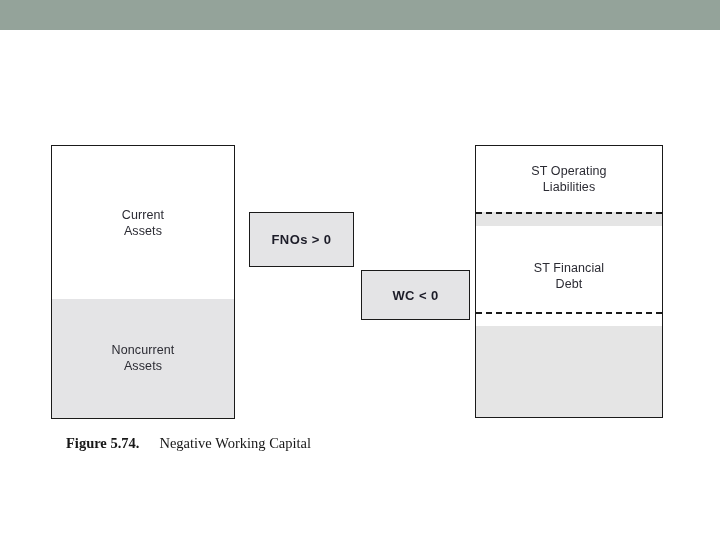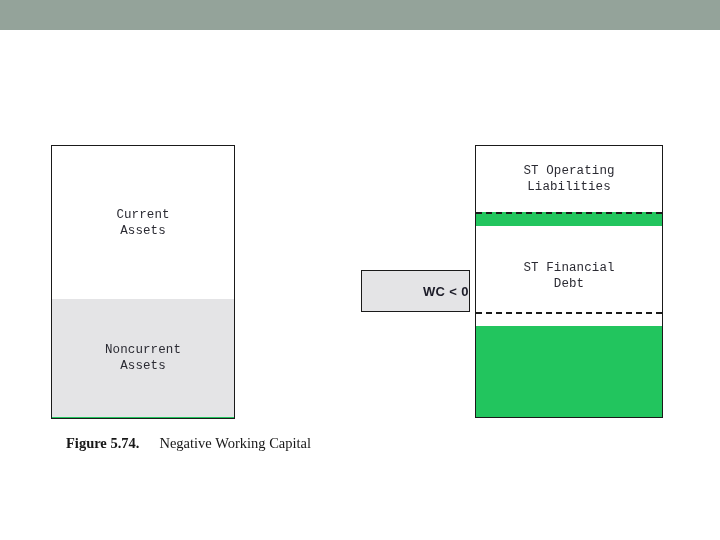--- a/index.html
+++ b/index.html
@@ -38,22 +38,21 @@
     left: 0; top: 30px;
     width: 720px;
     height: 510px;
   }
 
   
   .stack-box {
     position: absolute;
     box-sizing: border-box;
     border: 1.6px solid #1a1a1a;
-    background: #22c55e;
-    font-family: Liberation Mono, monospace;
+    background: #e5e5e5;
   }
 
   .seg {
     position: absolute;
     left: 0;
     width: 100%;
     box-sizing: border-box;
     display: flex;
     align-items: center;
     justify-content: center;
@@ -117,22 +116,21 @@
     left: 249px;
     top: 182px;
     width: 105px;
     height: 55px;
   }
 
   #wc-callout {
     left: 361px;
     top: 240px;
     width: 109px;
-    height: 42px;
-    justify-content: flex-end;
+    height: 50px;
   }
 
   
   #caption {
     position: absolute;
     left: 66px;
     top: 405px;
     width: 520px;
     font-family: "Liberation Serif", serif;
     font-size: 14.5px;
@@ -181,20 +179,23 @@
 
       <div class="seg seg-fill-white" style="top:80px; height:100px;">
         <span class="seg-label">ST Financial
 Debt</span>
       </div>
 
       <div class="divider" style="top:166px;"></div>
 
     </div>
 
+    <div id="fnos-callout" class="callout">
+      <span class="callout-label">FNOs &gt; 0</span>
+    </div>
 
     <div id="wc-callout" class="callout">
       <span class="callout-label">WC &lt; 0</span>
     </div>
 
     <div id="caption">
       <span id="caption-label">Figure 5.74.</span><span id="caption-title">Negative Working Capital</span>
     </div>
 
   </div>

